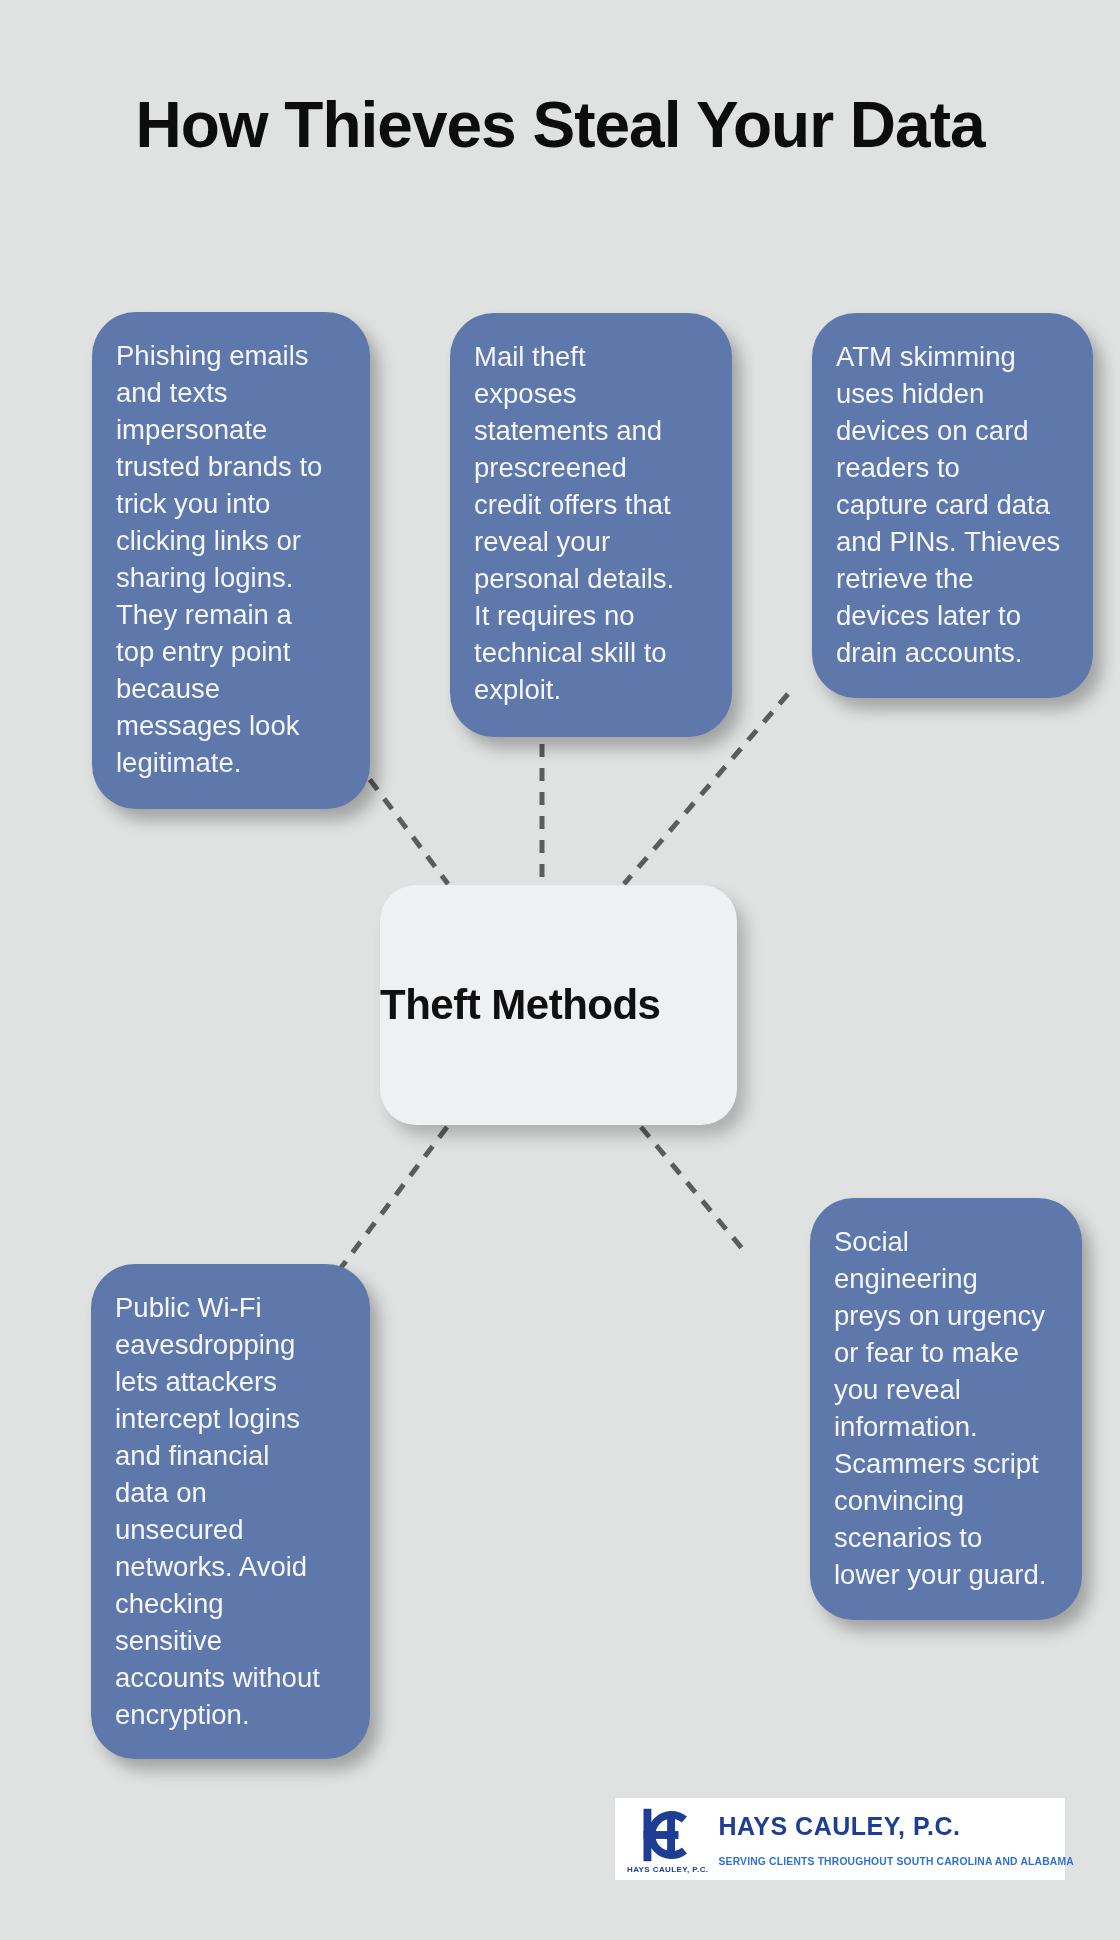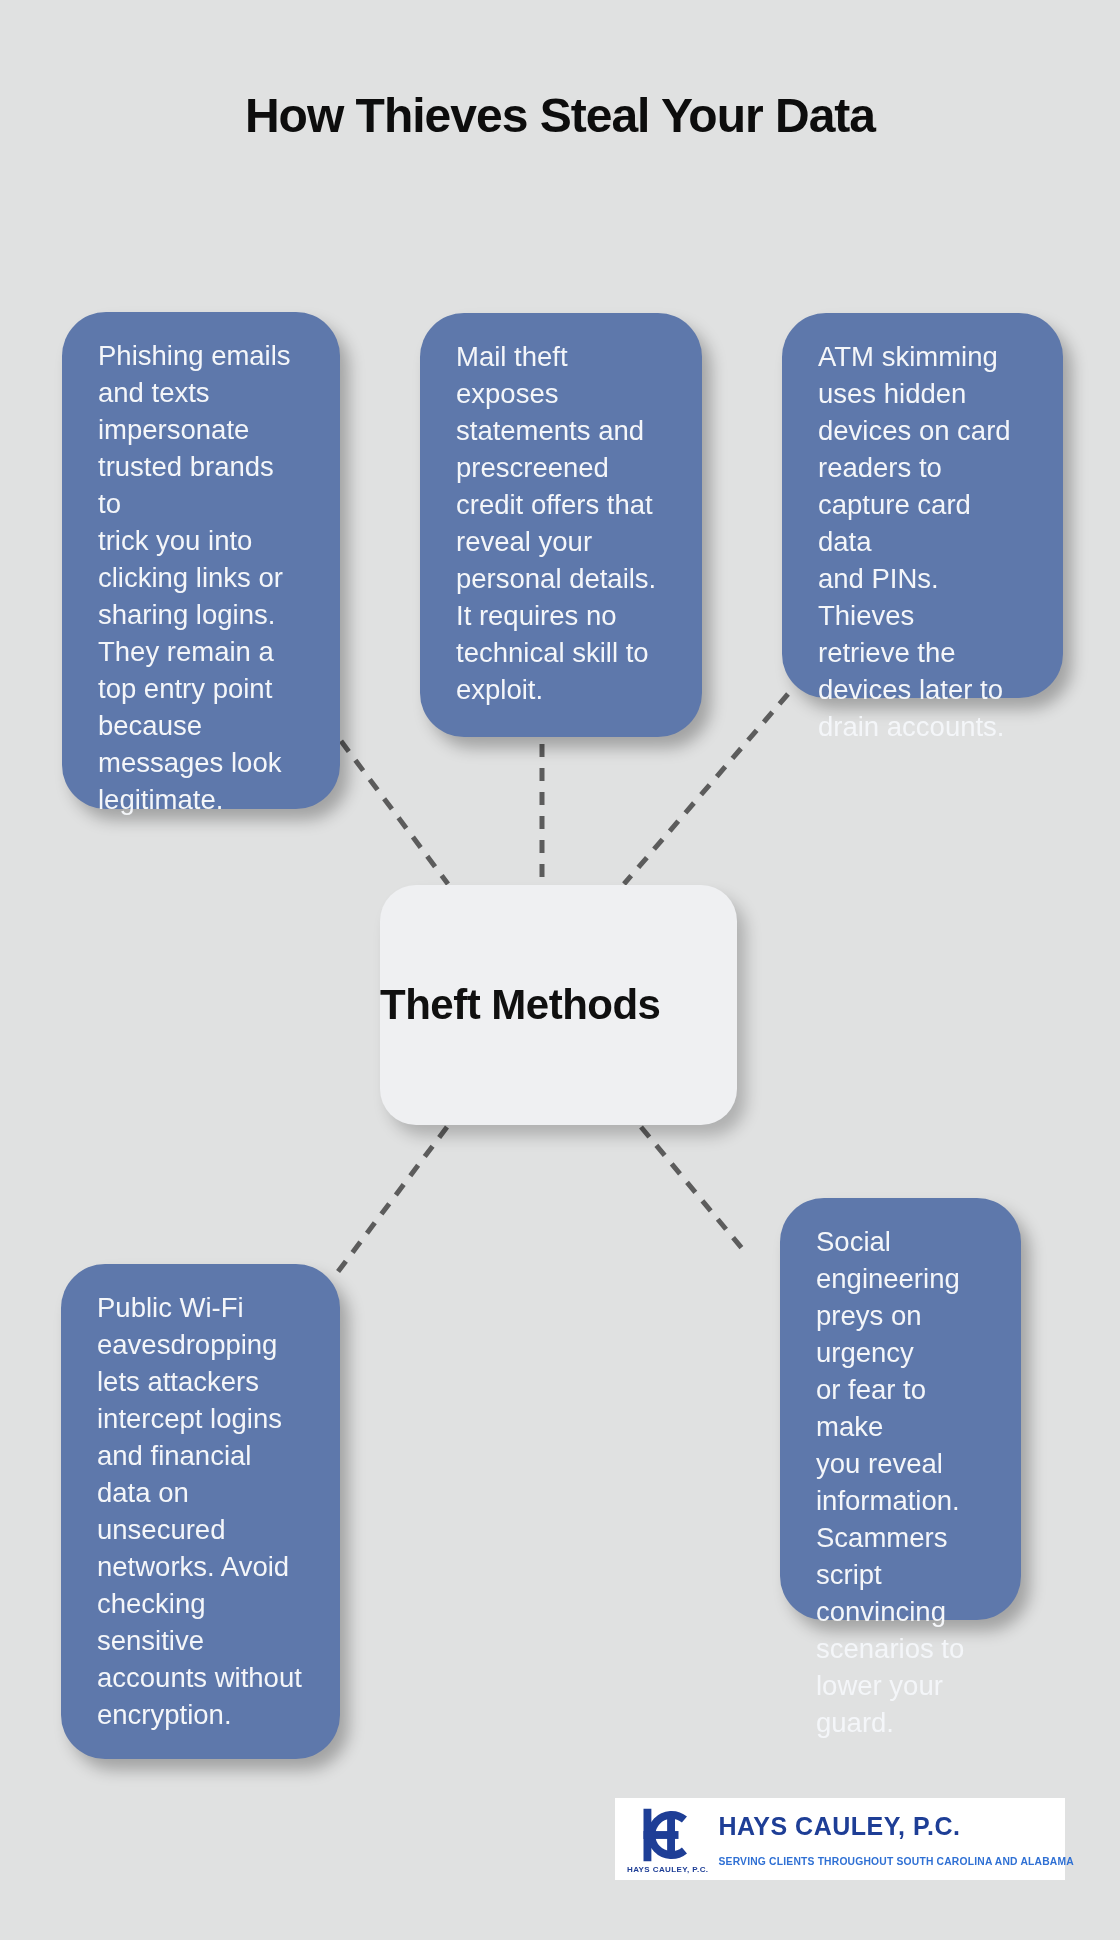--- a/index.html
+++ b/index.html
@@ -5,40 +5,41 @@
   :root{
     --bg:#e0e1e1; --node:#5e78ab; --node-text:#f4f6f9; --hub-bg:#eff0f2;
     --dash:#5c5c5c; --title:#0d0d0d; --navy:#1e3e96; --lblue:#2f70d4; --logo-bg:#ffffff;
   }
   html,body{margin:0;padding:0;}
   body{font-family:"Liberation Sans",sans-serif;}
   .canvas{position:relative;width:1120px;height:1940px;background:var(--bg);overflow:hidden;}
 
   .title{
     position:absolute;left:0;top:88px;width:1120px;margin:0;text-align:center;
-    font-size:48px;font-weight:800;letter-spacing:-1px;color:var(--title);
+    font-size:64px;font-weight:800;letter-spacing:-1px;color:var(--title);
   }
 
   .connectors{position:absolute;left:0;top:0;width:1120px;height:1940px;z-index:1;}
   .connectors line{stroke:var(--dash);stroke-width:5;stroke-dasharray:13 11;}
 
   .node{
     position:absolute;z-index:2;background:var(--node);border-radius:44px;
     box-shadow:9px 11px 16px rgba(0,0,0,0.28);box-sizing:border-box;
-    padding:25px 36px;
+    padding:25px 24px;
+    margin-left:30px;
   }
   .node-text{
     display:block;white-space:pre-line;color:var(--node-text);
     font-size:27.5px;line-height:37px;font-weight:400;
   }
   .n1{left:62px;top:312px;width:278px;height:497px;}
   .n2{left:420px;top:313px;width:282px;height:424px;}
   .n3{left:782px;top:313px;width:281px;height:385px;}
   .n4{left:61px;top:1264px;width:279px;height:495px;}
-  .n5{left:780px;top:1198px;width:241px;height:422px;}
+  .n5{left:780px;top:1198px;width:272px;height:422px;}
 
   .hub{
     position:absolute;z-index:3;left:380px;top:885px;width:357px;height:240px;
     background:var(--hub-bg);border-radius:36px;box-shadow:9px 11px 16px rgba(0,0,0,0.22);
     display:flex;align-items:center;justify-content:flex-start;box-sizing:border-box;
   }
   .hub-label{font-size:42px;font-weight:700;color:#101010;letter-spacing:-0.5px;}
 
   .logo-box{
     position:absolute;z-index:2;left:615px;top:1798px;width:450px;height:82px;

